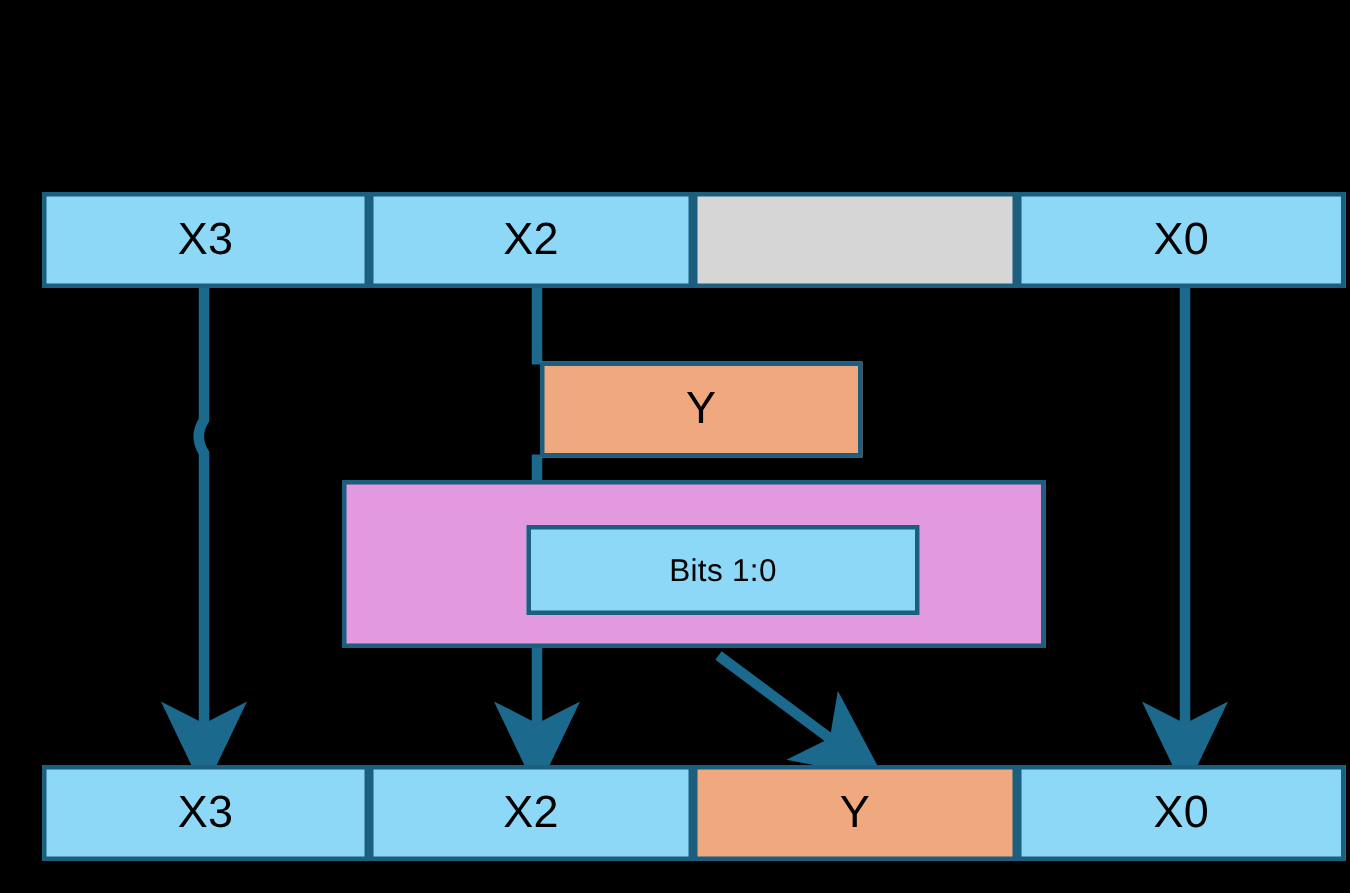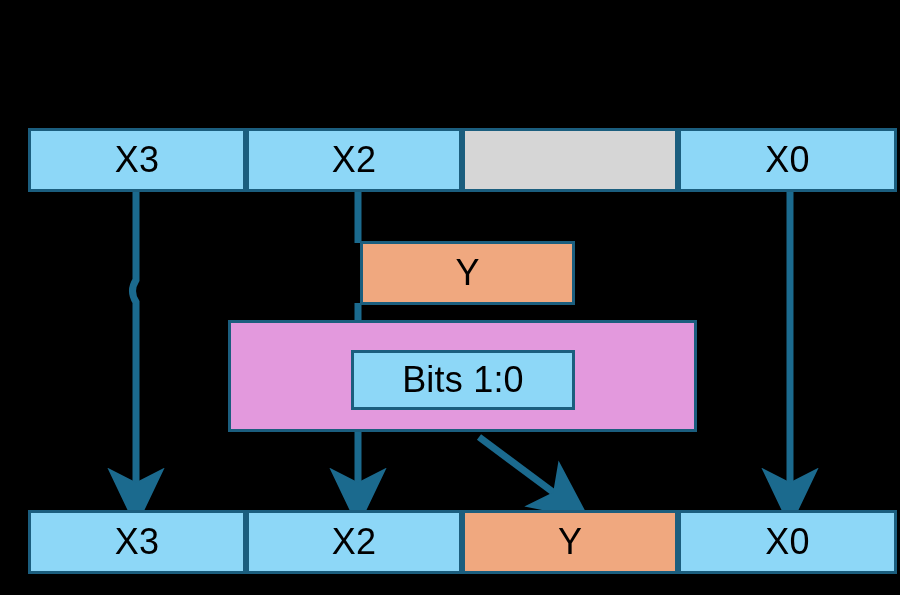--- a/index.html
+++ b/index.html
@@ -26,21 +26,21 @@
     width: 900px;
     height: 595px;
   }
   .box {
     position: absolute;
     box-sizing: border-box;
     display: flex;
     align-items: center;
     justify-content: center;
     color: #000000;
-    font-size: 36px;
+    font-size: 30px;
     line-height: 1;
     letter-spacing: 0.2px;
     white-space: nowrap;
   }
   .cell {
     border: 3px solid #1b5e7e;
     background: #8dd7f7;
   }
   .cell-empty {
     border: 3px solid #1b5e7e;
@@ -107,21 +107,21 @@
   </div>
   <div class="box cell" style="left:678px; top:128px; width:219px; height:64px;">
     <span>X0</span>
   </div>
 
   <div class="box cell-accent" style="left:360px; top:241px; width:215px; height:64px;">
     <span>Y</span>
   </div>
 
   <div class="box panel-pink" style="left:228px; top:320px; width:469px; height:112px;"></div>
-  <div class="box inner-blue" style="left:351px; top:350px; width:224px; height:60px; font-size:36px;">
+  <div class="box inner-blue" style="left:351px; top:350px; width:262px; height:60px; font-size:21px;">
     <span>Bits 1:0</span>
   </div>
 
   <div class="box cell" style="left:28px;  top:510px; width:218px; height:64px;">
     <span>X3</span>
   </div>
   <div class="box cell" style="left:246px; top:510px; width:216px; height:64px;">
     <span>X2</span>
   </div>
   <div class="box cell-accent" style="left:462px; top:510px; width:216px; height:64px;">

